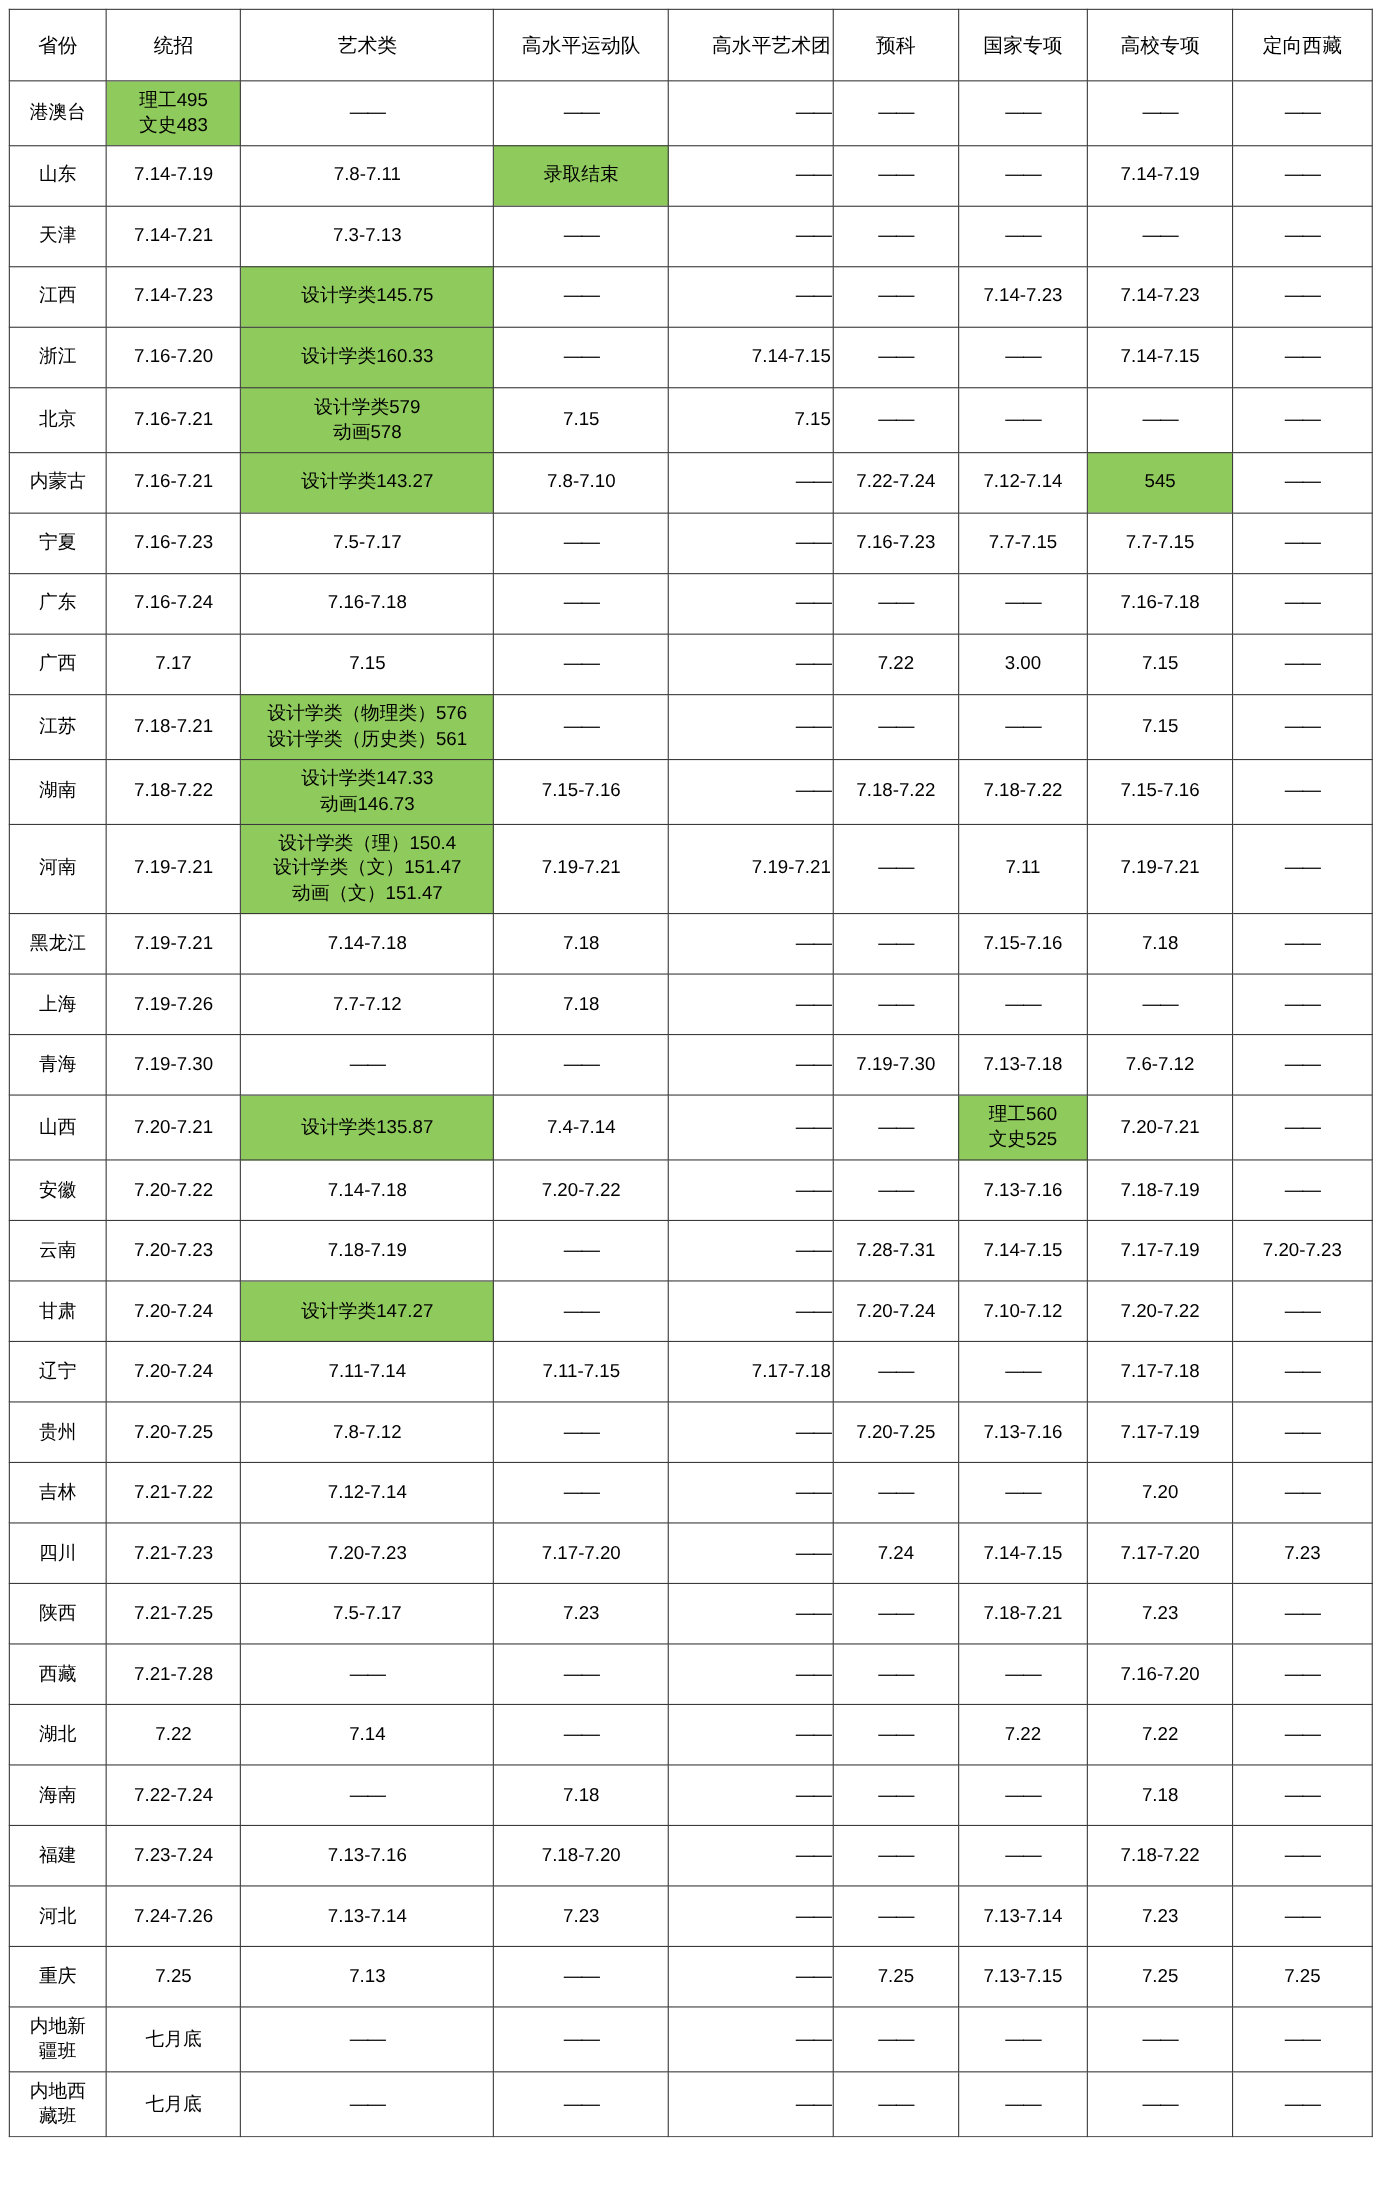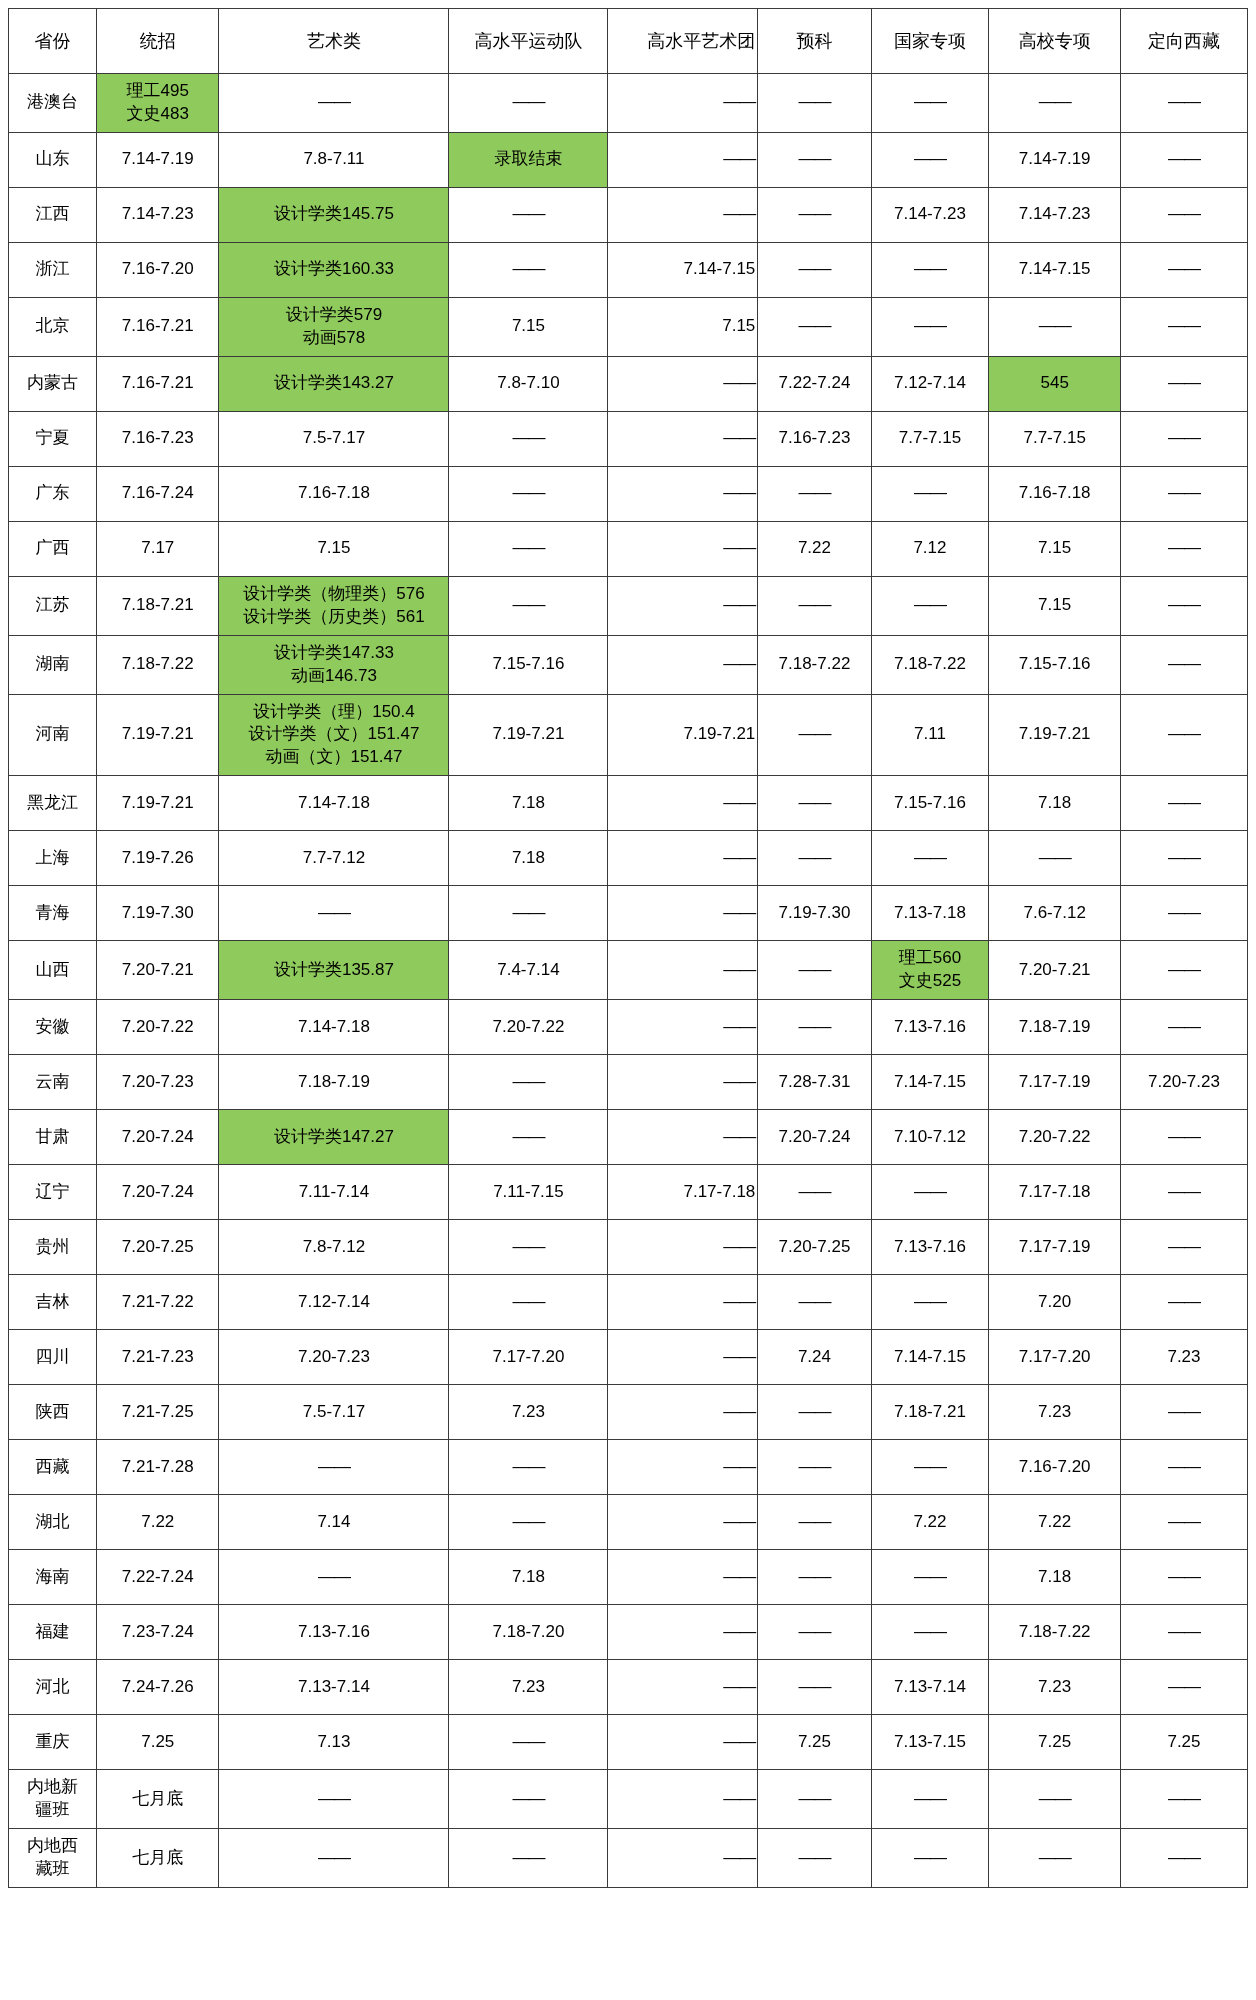--- a/index.html
+++ b/index.html
@@ -94,20 +94,31 @@
           <td class="col-tz">7.14-7.19</td>
           <td class="col-art">7.8-7.11</td>
           <td class="col-sport hl">录取结束</td>
           <td class="col-artg dash">——</td>
           <td class="col-yk dash">——</td>
           <td class="col-gjzx dash">——</td>
           <td class="col-gxzx">7.14-7.19</td>
           <td class="col-dxxz dash">——</td>
         </tr>
         <tr>
+          <td class="col-prov">天津</td>
+          <td class="col-tz">7.14-7.21</td>
+          <td class="col-art">7.3-7.13</td>
+          <td class="col-sport dash">——</td>
+          <td class="col-artg dash">——</td>
+          <td class="col-yk dash">——</td>
+          <td class="col-gjzx dash">——</td>
+          <td class="col-gxzx dash">——</td>
+          <td class="col-dxxz dash">——</td>
+        </tr>
+        <tr>
           <td class="col-prov">江西</td>
           <td class="col-tz">7.14-7.23</td>
           <td class="col-art hl">设计学类145.75</td>
           <td class="col-sport dash">——</td>
           <td class="col-artg dash">——</td>
           <td class="col-yk dash">——</td>
           <td class="col-gjzx">7.14-7.23</td>
           <td class="col-gxzx">7.14-7.23</td>
           <td class="col-dxxz dash">——</td>
         </tr>
@@ -167,21 +178,21 @@
           <td class="col-gxzx">7.16-7.18</td>
           <td class="col-dxxz dash">——</td>
         </tr>
         <tr>
           <td class="col-prov">广西</td>
           <td class="col-tz">7.17</td>
           <td class="col-art">7.15</td>
           <td class="col-sport dash">——</td>
           <td class="col-artg dash">——</td>
           <td class="col-yk">7.22</td>
-          <td class="col-gjzx">7.12</td>
+          <td class="col-gjzx">3.00</td>
           <td class="col-gxzx">7.15</td>
           <td class="col-dxxz dash">——</td>
         </tr>
         <tr>
           <td class="col-prov">江苏</td>
           <td class="col-tz">7.18-7.21</td>
           <td class="col-art hl multi">设计学类（物理类）576
 设计学类（历史类）561</td>
           <td class="col-sport dash">——</td>
           <td class="col-artg dash">——</td>

